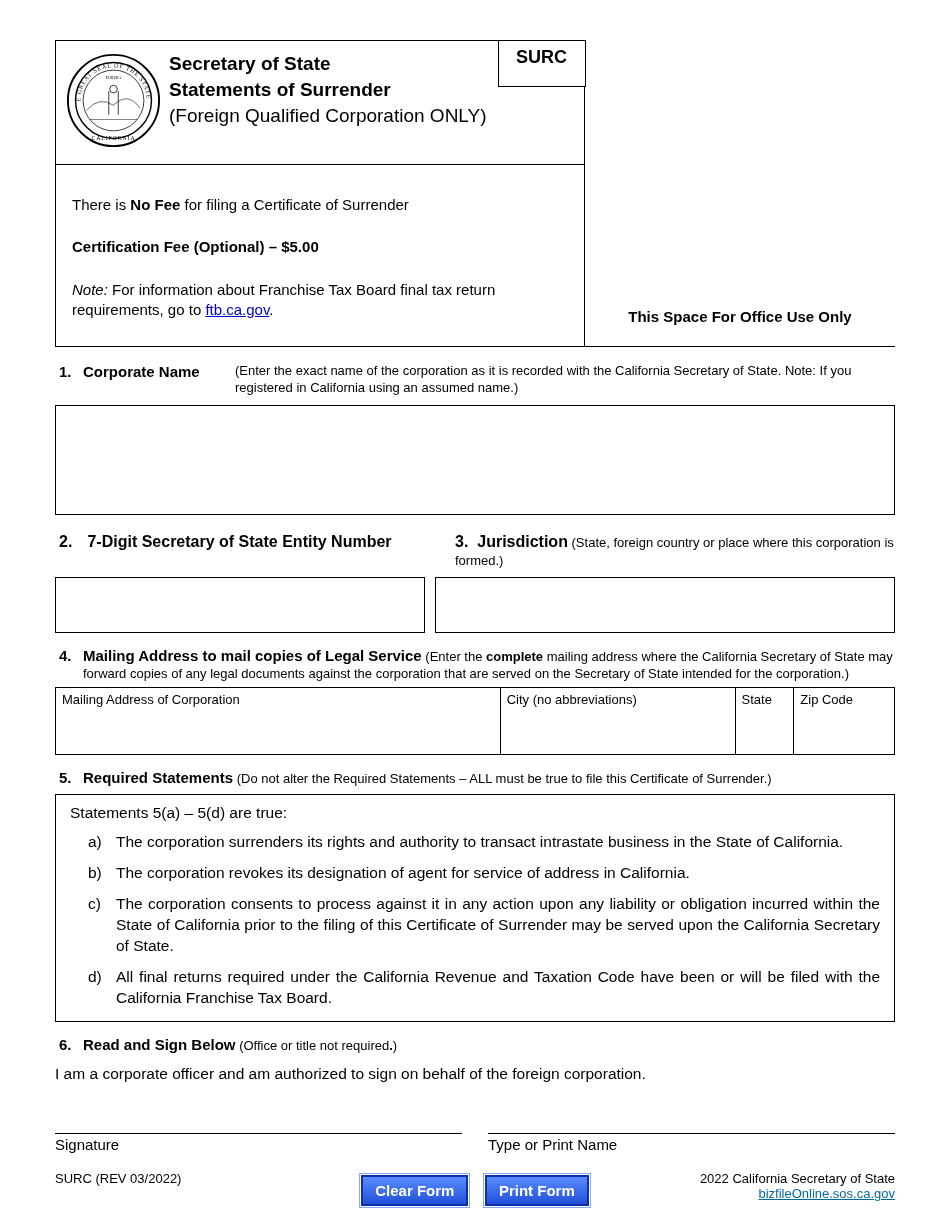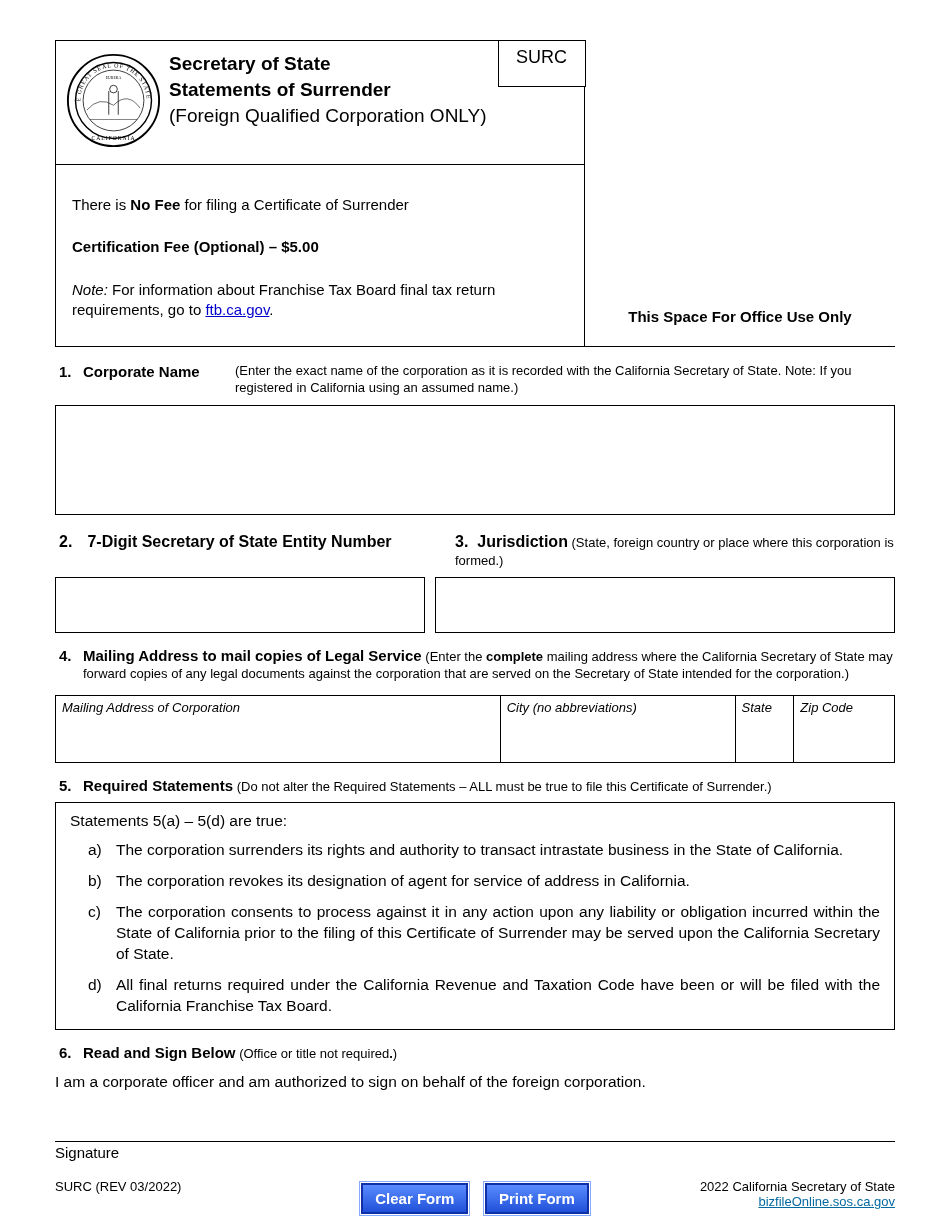--- a/index.html
+++ b/index.html
@@ -37,21 +37,21 @@
   .header-text .line1 { font-size: 19px; font-weight: bold; }
   .header-text .line2 { font-size: 19px; font-weight: bold; margin-top: 4px; }
   .header-text .line3 { font-size: 19px; margin-top: 4px; }
   .form-code-box {
     position: absolute;
     top: -1.5px;
     right: -1.5px;
     border: 1.5px solid #000;
     border-top: 1.5px solid #000;
     padding: 6px 14px 18px 14px;
-    font-weight: normal;
+    font-weight: bold;
     font-size: 18px;
     background: #fff;
     min-width: 88px;
     text-align: center;
   }
   .fee-box {
     border: 1.5px solid #000;
     border-top: none;
     width: 530px;
     padding: 30px 16px 26px 16px;
@@ -128,23 +128,22 @@
     flex: 0 0 370px;
   }
   .row23-boxes .b3 {
     border: 1.5px solid #000;
     height: 56px;
     flex: 1;
   }
   .mail-table {
     width: 100%;
     border-collapse: collapse;
-    margin-top: 14px;
+    margin-top: 6px;
     table-layout: fixed;
-    font-style: italic;
   }
   .mail-table th, .mail-table td {
     border: 1px solid #000;
     font-weight: normal;
     font-size: 13px;
     text-align: left;
     vertical-align: top;
     padding: 4px 6px;
   }
   .mail-table th {
@@ -380,20 +379,23 @@
     <span>
       <span class="section-title">Read and Sign Below</span><span class="section-paren"><span> (Office or title not required</span><b>.</b><span>)</span></span>
     </span>
   </div>
   <div style="margin-top:12px; font-size:15.5px">I am a corporate officer and am authorized to sign on behalf of the foreign corporation.</div>
 
   <div class="sign-row">
     <div class="sign-col">
       <div class="sign-line">Signature</div>
     </div>
+    <div class="sign-col">
+      <div class="sign-line">Type or Print Name</div>
+    </div>
   </div>
 
   <div class="footer">
     <div>SURC (REV 03/2022)</div>
     <div class="footer-right">
       <div>2022 California Secretary of State</div>
       <a href="#">bizfileOnline.sos.ca.gov</a>
     </div>
   </div>
 

